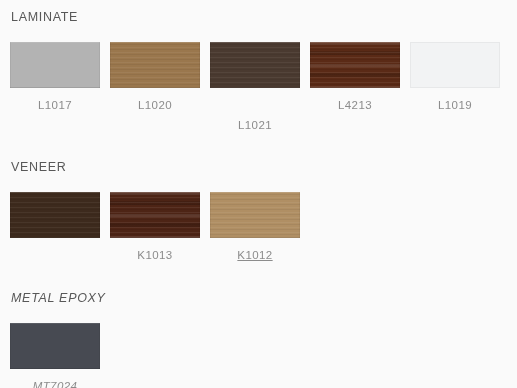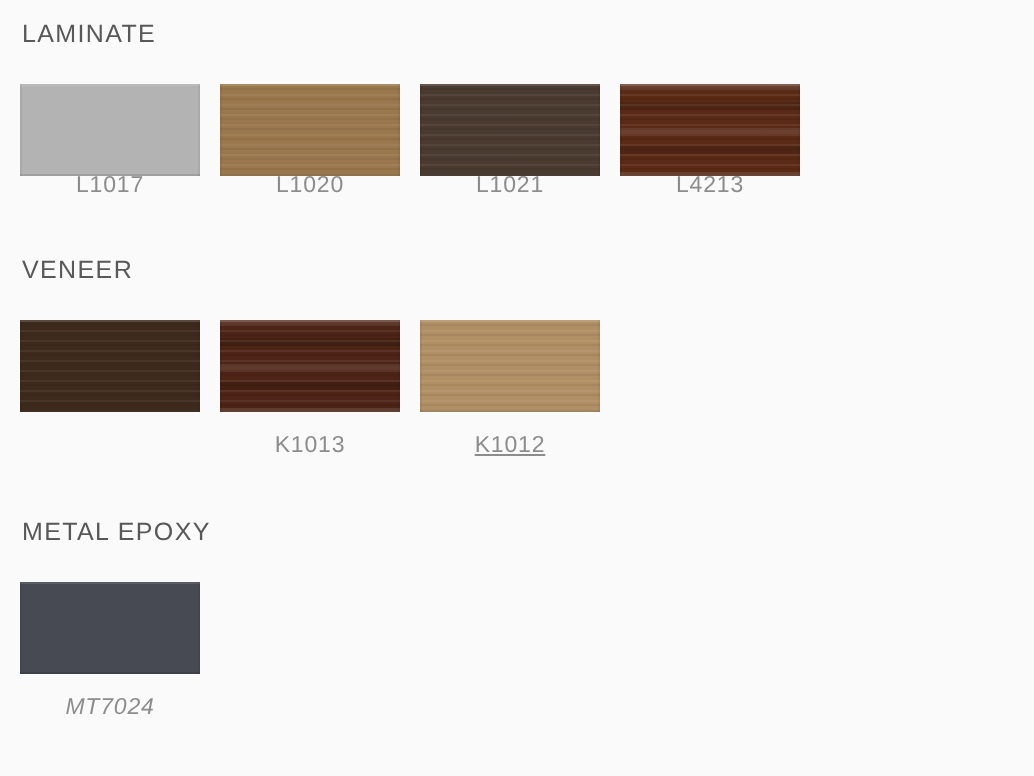--- a/index.html
+++ b/index.html
@@ -134,27 +134,27 @@
     line-height: 1;
     color: #8c8c8c;
     letter-spacing: 0.035em;
     white-space: nowrap;
     text-align: center;
   }
 
   
   #section-laminate .section-title { padding-top: 11px; }
   #section-laminate .swatch-row    { padding-top: 18px; }
-  #section-laminate .swatch-label  { padding-top: 0; }
+  #section-laminate .swatch-label  { padding-top: 12px; }
 
   #section-veneer .section-title   { padding-top: 30px; }
   #section-veneer .swatch-row      { padding-top: 18px; }
   #section-veneer .swatch-label    { padding-top: 12px; }
 
-  #section-metal-epoxy .section-title { padding-top: 31px; }
+  #section-metal-epoxy .section-title { padding-top: 31px; font-style: italic; }
   #section-metal-epoxy .swatch-row    { padding-top: 18px; }
   #section-metal-epoxy .swatch-label  { padding-top: 12px; }
 </style>
 </head>
 <body>
 
 <div id="palette" style="background: rgb(250, 250, 250);">
     <div class="section" id="section-laminate">
       <div class="section-title" style="color: rgb(88, 88, 88);">LAMINATE</div>
       <div class="swatch-row">
@@ -170,28 +170,35 @@
             <span class="grain"></span>
             <span class="edge"></span>
           </div>
           <div class="swatch-label" style="color: rgb(140, 140, 140);">L1020</div>
         </div>
         <div class="swatch-cell">
           <div class="swatch-chip wood" style="background-color: rgb(74, 58, 48);">
             <span class="grain"></span>
             <span class="edge"></span>
           </div>
-          <div class="swatch-label" style="color: rgb(140, 140, 140);">L1021</div>
+          <div class="swatch-label" style="color: rgb(140, 140, 140); margin-top: 20px;">L1021</div>
         </div>
         <div class="swatch-cell">
           <div class="swatch-chip wood banded" style="background-color: rgb(90, 42, 22);">
             <span class="grain"></span>
             <span class="edge"></span>
           </div>
           <div class="swatch-label" style="color: rgb(140, 140, 140); text-align: center;">L4213</div>
+        </div>
+        <div class="swatch-cell">
+          <div class="swatch-chip pale" style="background-color: rgb(242, 243, 244);">
+            <span class="grain"></span>
+            <span class="edge"></span>
+          </div>
+          <div class="swatch-label" style="color: rgb(140, 140, 140);">L1019</div>
         </div>
       </div>
     </div>
     <div class="section" id="section-veneer">
       <div class="section-title" style="color: rgb(88, 88, 88);">VENEER</div>
       <div class="swatch-row">
         <div class="swatch-cell">
           <div class="swatch-chip wood" style="background-color: rgb(61, 42, 29);">
             <span class="grain"></span>
             <span class="edge"></span>

